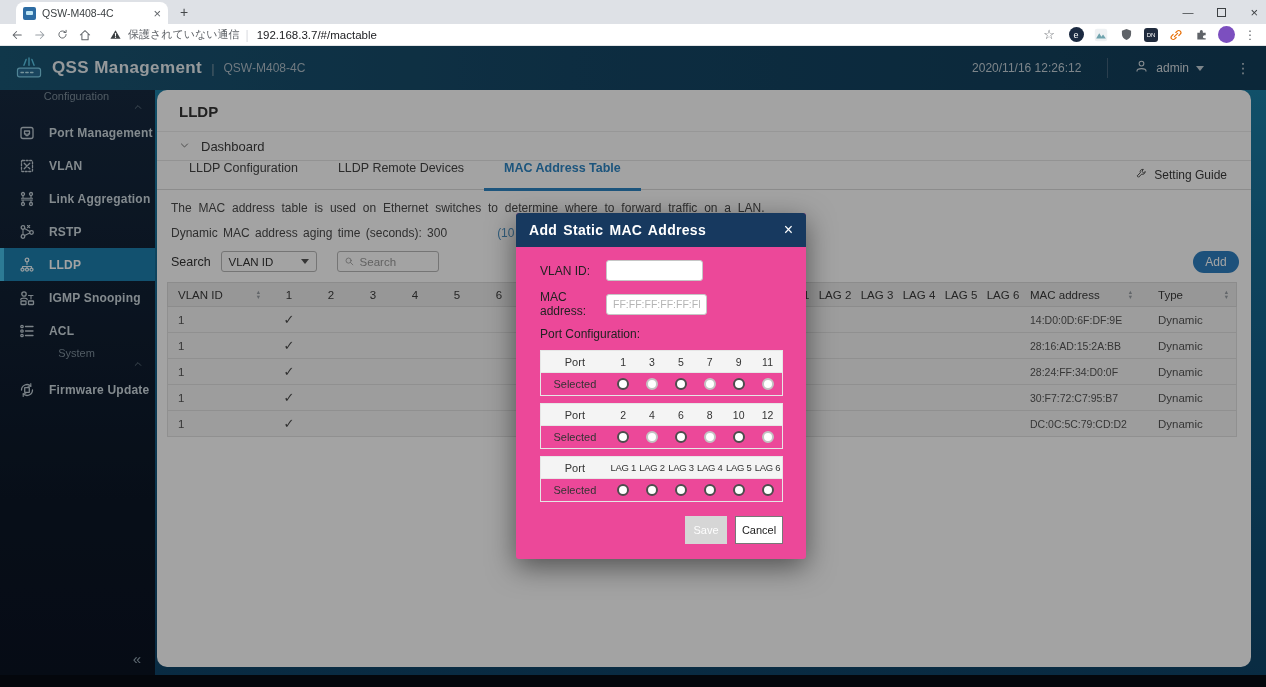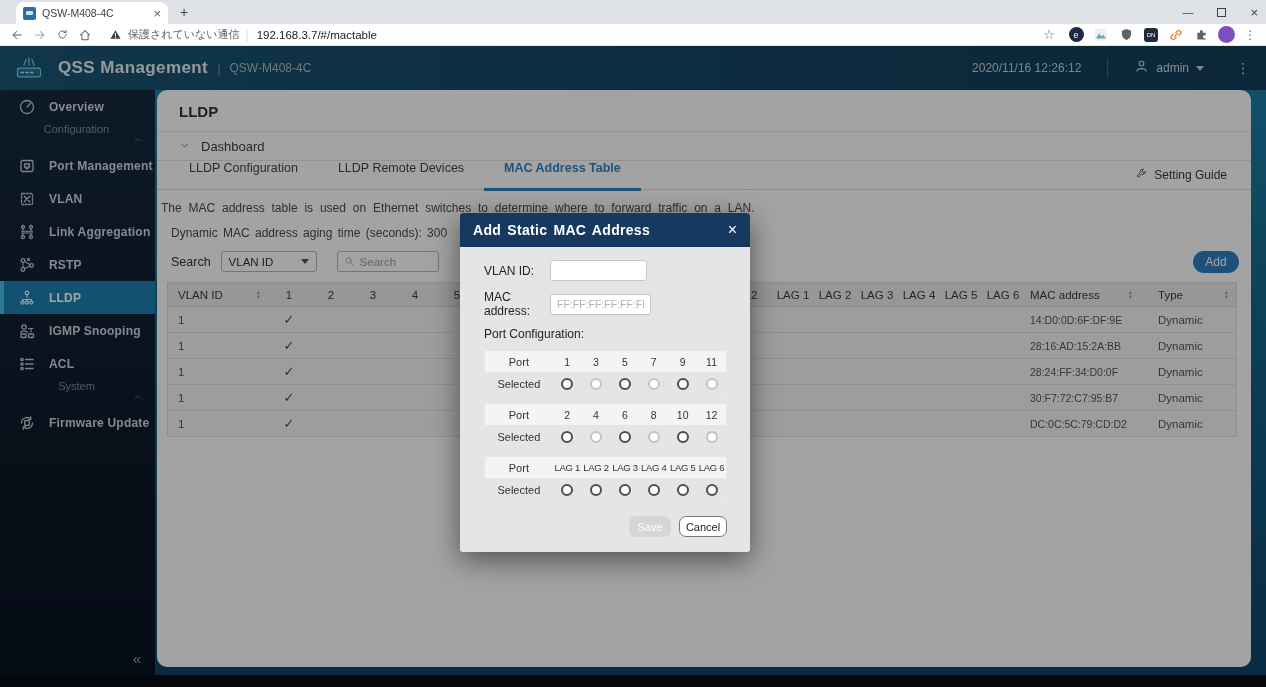--- a/index.html
+++ b/index.html
@@ -36,21 +36,21 @@
   .ext-sq { width:14px; height:14px; border-radius:3px; background:#202b3d; color:#fff;
             font-size:6px; display:flex; align-items:center; justify-content:center; }
   .avatar { width:17px; height:17px; border-radius:50%; background:#7c4fbf; }
   .star { color:#5f6368; font-size:13px; margin-right:4px; }
   .menu-dots { color:#5f6368; font-size:12px; letter-spacing:0; }
 
   
   .appheader { position:absolute; top:46px; left:0; right:0; height:44px;
     background:linear-gradient(90deg,#1a5674 0%,#154766 45%,#123d59 100%);
     display:flex; align-items:center; padding:0 16px; z-index:10; }
-  .apptitle { font-size:17px; font-weight:bold; color:#e9eff3; letter-spacing:.4px; margin-left:16px; }
+  .apptitle { font-size:17px; font-weight:bold; color:#e9eff3; letter-spacing:.4px; margin-left:10px; }
   .title-sep { color:#7b95a4; margin:0 9px; font-size:13px; }
   .model { font-size:12px; color:#aebec9; }
   .hdr-right { margin-left:auto; display:flex; align-items:center; gap:26px; }
   .datetime { font-size:12px; color:#c4d0d8; }
   .hdr-div { width:1px; height:20px; background:#44637a; }
   .admin-box { display:flex; align-items:center; gap:7px; color:#d5dde3; font-size:12px; }
   .caret { width:0; height:0; border-left:4px solid transparent; border-right:4px solid transparent;
            border-top:5px solid #c4d0d8; }
   .hdr-dots { color:#cfd9df; font-size:14px; margin-left:6px; }
 
@@ -80,21 +80,21 @@
   .dash-row svg { color:#555; }
   .dash-label { font-size:13px; color:#3c3c3c; }
   .tabs-row { height:29px; display:flex; border-bottom:1px solid #dcdcdc;
               padding-left:12px; position:relative; }
   .tab-item { padding:0 20px 8px; font-size:12.5px; color:#444; }
   .tab-item.active { color:var(--accent,#2e86c4); font-weight:bold;
                      border-bottom:3px solid var(--accent,#2e86c4); margin-bottom:-2px; padding-bottom:7px; }
   .setting-guide { position:absolute; right:24px; top:6px; display:flex; align-items:center; gap:6px;
                    font-size:12px; color:#3a3a3a; }
   .setting-guide svg { color:#444; }
-  .desc { font-size:12px; color:#4a4a4a; word-spacing:3.5px; padding:11px 24px 0 4px; }
+  .desc { font-size:12px; color:#4a4a4a; word-spacing:3.5px; padding:11px 24px 0 14px; }
   .aging-row { font-size:12px; color:#4a4a4a; word-spacing:2px; padding:11px 0 0 14px; display:flex; }
   .aging-range { color:var(--range-color,#4f93c4); margin-left:50px; }
   .search-row { margin:10px 12px 0 14px; height:23px; display:flex; align-items:center; }
   .search-label { font-size:12.5px; color:#333; }
   .fake-select { width:96px; height:21px; border:1px solid #b8b8b8; border-radius:3px; background:#fff;
                  display:flex; align-items:center; margin-left:10px; padding:0 7px; }
   .fake-select span { font-size:11.5px; color:#333; }
   .fake-select .caret { margin-left:auto; border-top-color:#555; }
   .search-box { width:102px; height:21px; border:1px solid #b8b8b8; border-radius:3px; background:#fff;
                 display:flex; align-items:center; gap:5px; margin-left:20px; padding:0 6px; }
@@ -116,21 +116,21 @@
   .c-mac { width:112px; display:flex; align-items:center; justify-content:space-between; padding:0 4px 0 6px; }
   .c-type { flex:1; display:flex; align-items:center; justify-content:space-between; padding:0 8px 0 6px;margin-left:16px; }
   .t-row .c-mac { font-size:10.5px; }
   .check { font-size:13px; color:#4a4a4a; }
   .sort { display:inline-flex; flex-direction:column; line-height:4.5px; font-size:6.5px; color:#9aa0a6; }
 
   
   .overlay { position:absolute; top:46px; left:0; right:0; bottom:12px;
              background:rgba(0,0,0,0.36); z-index:40; }
   .blackbar { position:absolute; left:0; right:0; bottom:0; height:12px; background:#04070c; z-index:45; }
-  .modal { position:absolute; left:460px; top:213px; width:290px; background:#e5e5e5; z-index:60;
+  .modal { position:absolute; left:516px; top:213px; width:290px; background:#ec4899; z-index:60;
            border-radius:3px; box-shadow:0 8px 28px rgba(0,0,0,0.5); overflow:hidden; }
   .modal-header { height:34px; background:var(--modal-header,#17395f); color:#fff;
                   display:flex; align-items:center; padding:0 13px; }
   .modal-title { font-size:14px; font-weight:bold; letter-spacing:.3px; word-spacing:2px; }
   .modal-close { margin-left:auto; font-size:16px; line-height:1; color:#fff; }
   .modal-body { padding:13px 23px 15px 24px; }
   .field-row { display:flex; align-items:center; margin-bottom:9px; }
   .field-label { width:66px; font-size:12px; color:#222; }
   .field-input { height:21px; border:1px solid #c6c6c6; border-radius:3px; background:#fff;
                  font-size:10.5px; color:#333; padding:0 6px; outline:none;
@@ -142,21 +142,21 @@
   .pc-table { border:1px solid #e6e6e6; margin-bottom:7px; }
   .pc-row { display:flex; align-items:center; height:22px; }
   .pc-row.head { background:#f4f4f4; border-bottom:1px solid #e6e6e6; }
   .pc-cell0 { width:68px; text-align:center; font-size:11px; color:#333; }
   .pc-cell { width:29px; display:flex; align-items:center; justify-content:center;
              font-size:10.5px; color:#333; white-space:nowrap; }
   .pc-cell.laghead { font-size:9.5px; letter-spacing:-.3px; }
   .radio { width:12px; height:12px; border-radius:50%; background:#fff; border:2px solid #4d4d4d; }
   .radio.weak { border-color:#c3c3c3; }
   .modal-buttons { display:flex; justify-content:flex-end; gap:8px; margin-top:14px; }
-  .btn { height:21px; border-radius:7px; font-size:11px; display:flex; align-items:center;
+  .btn { height:28px; border-radius:0; font-size:11px; display:flex; align-items:center;
          justify-content:center; }
   .btn-save { width:42px; background:#d6d6d6; color:#fdfdfd; }
   .btn-cancel { width:48px; background:#fff; border:1px solid #777; color:#222; }
 </style>
 </head>
 <body>
 
 <div class="tabbar">
   <div class="tab">
     <span class="favicon">
@@ -258,27 +258,20 @@
           </svg></span>
       <span>admin</span>
       <span class="caret"></span>
     </span>
     <span class="hdr-dots">⋮</span>
   </div>
 </div>
 
 <div class="sidebar" id="sidebar-slot">
   <span class="collapse">«</span>
-<div class="sb-item">
-      <svg width="18" height="18" viewBox="0 0 18 18" fill="none" stroke="currentColor" stroke-width="1.3" stroke-linecap="round" stroke-linejoin="round">
-        <circle cx="9" cy="9" r="6.5"></circle>
-        <path d="M9 9L12.5 5.5"></path>
-      </svg>
-      <span>Overview</span>
-    </div>
     <div class="sb-section">
       <span>Configuration</span>
       <svg width="10" height="10" viewBox="0 0 18 18" fill="none" stroke="currentColor" stroke-width="1.3" stroke-linecap="round" stroke-linejoin="round">
         <path d="M4 11.5l5-5 5 5"></path>
       </svg>
     </div>
     <div class="sb-item">
       <svg width="18" height="18" viewBox="0 0 18 18" fill="none" stroke="currentColor" stroke-width="1.3" stroke-linecap="round" stroke-linejoin="round">
         <rect x="3" y="3.5" width="12" height="11" rx="2"></rect>
         <path d="M6.5 7h5v3H10v1.5H8V10H6.5z"></path>

